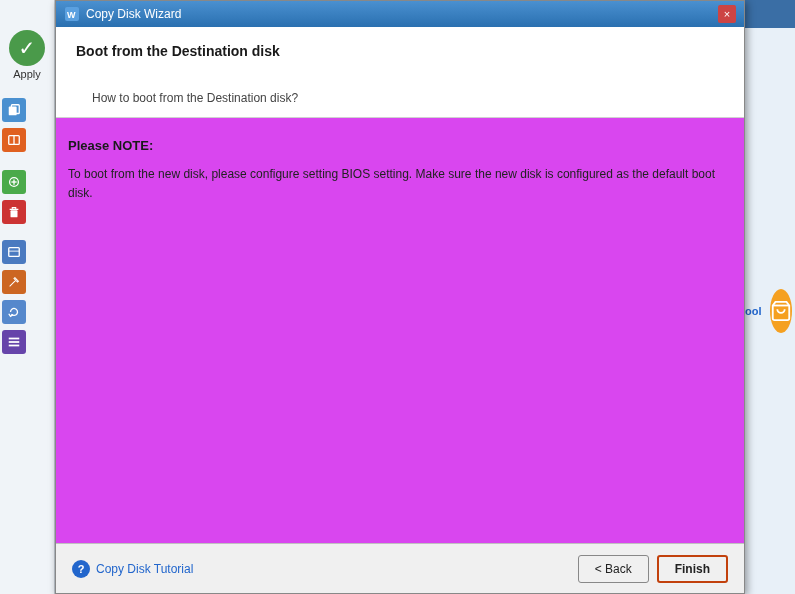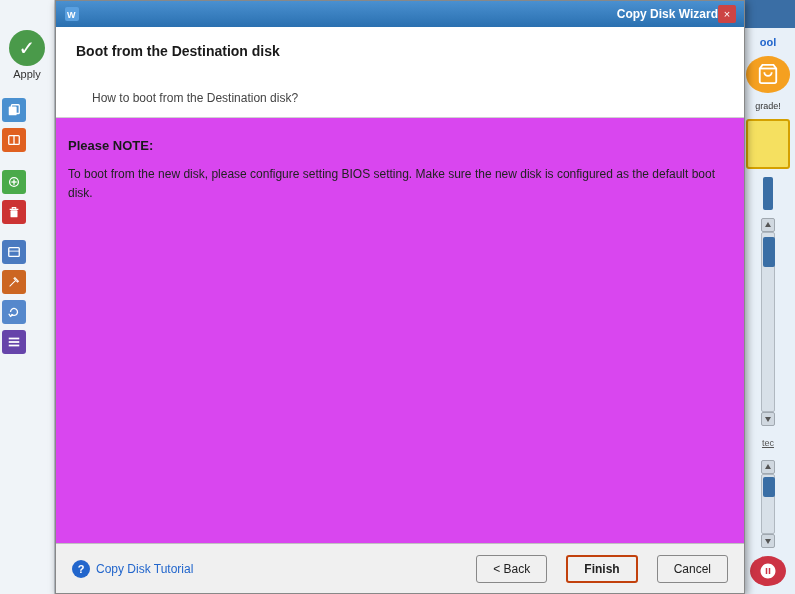--- a/index.html
+++ b/index.html
@@ -53,21 +53,21 @@
     
     .right-panel {
       position: absolute;
       top: 28px;
       right: 0;
       width: 55px;
       height: 566px;
       background: #e8f0f8;
       border-left: 1px solid #c0c8d0;
       display: flex;
-      flex-direction: column;
+      flex-direction: row;
       align-items: center;
       padding: 8px 4px;
       gap: 8px;
     }
 
     
     .modal-overlay {
       position: absolute;
       top: 0; left: 0;
       width: 795px;
@@ -99,23 +99,22 @@
 
     .modal-titlebar-icon {
       width: 16px;
       height: 16px;
       margin-right: 6px;
     }
 
     .modal-title {
       color: #fff;
       font-size: 12px;
-      font-weight: bold;
+      font-weight: normal;
       flex: 1;
-      text-align: right;
     }
 
     .modal-close-btn {
       width: 18px;
       height: 18px;
       background: #cc4444;
       color: #fff;
       border: none;
       cursor: pointer;
       display: flex;
@@ -196,21 +195,21 @@
       align-items: center;
       justify-content: center;
       font-size: 11px;
       font-weight: bold;
       flex-shrink: 0;
     }
 
     .footer-buttons {
       margin-left: auto;
       display: flex;
-      gap: 19px;
+      gap: 8px;
       align-items: center;
     }
 
     .btn {
       height: 28px;
       padding: 0 16px;
       font-size: 12px;
       cursor: pointer;
       border-radius: 3px;
       border: 1px solid #888;
@@ -432,16 +431,15 @@
   </div>
 
   <div class="modal-footer">
     <a class="tutorial-link">
       <div class="tutorial-icon">?</div>
       <span>Copy Disk Tutorial</span>
     </a>
     <div class="footer-buttons">
       <button class="btn">&lt; Back</button>
       <button class="btn btn-finish">Finish</button>
-      <button class="btn">Cancel</button>
     </div>
   </div>
 </div>
 
 </body></html>

